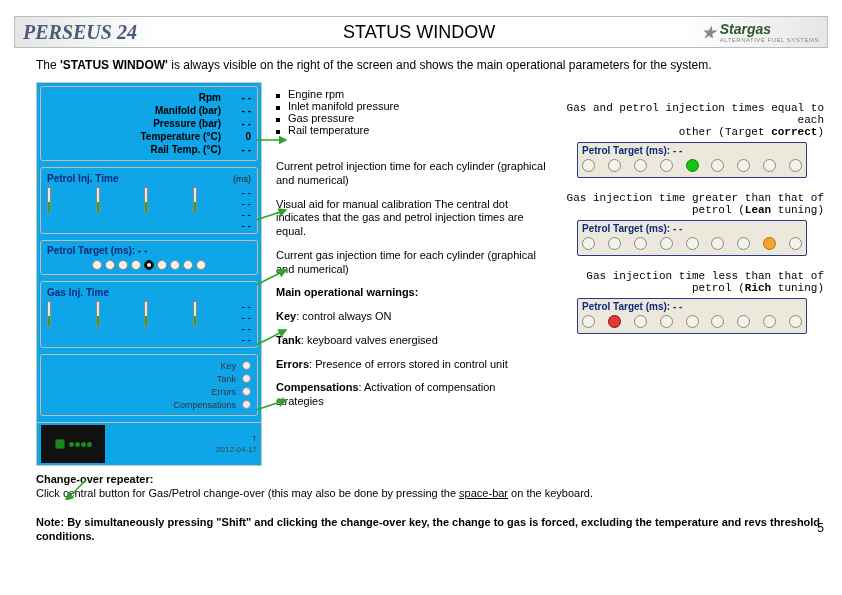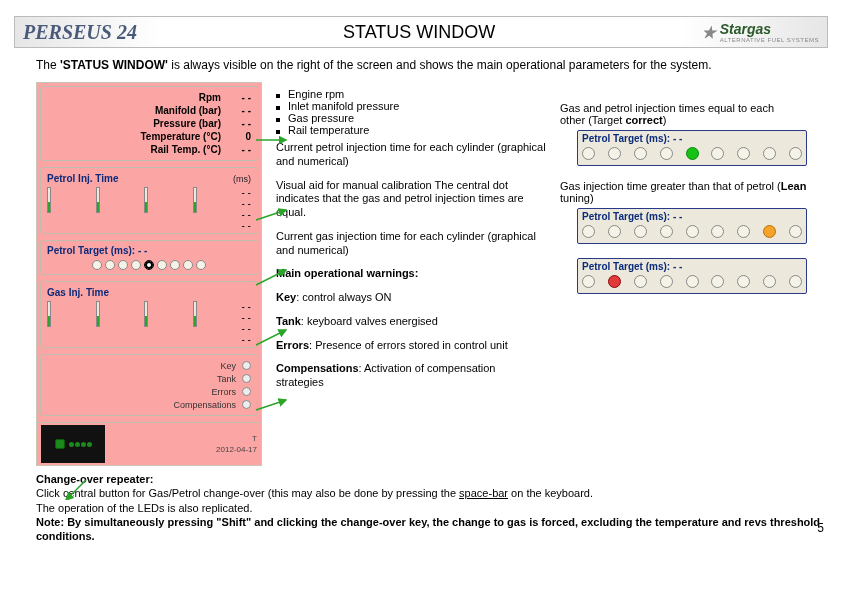--- a/index.html
+++ b/index.html
@@ -52,21 +52,21 @@
     margin: 10px 18px 8px 36px;
     font-size: 12px;
   }
   .main {
     display: flex;
     margin: 10px 18px 0 36px;
     gap: 14px;
   }
   .panel {
     width: 226px;
-    background: #fca5a5;
+    background: #0ea5e9;
     border: 1px solid #c9c6b8;
     font-size: 10px;
     position: relative;
   }
   .panel-group {
     border: 1px solid #c0bdb0;
     margin: 3px 3px 6px 3px;
     padding: 4px 6px 4px 6px;
     border-radius: 3px;
     position: relative;
@@ -146,31 +146,31 @@
   .rep-right {
     display: flex; flex-direction: column; align-items: flex-end; gap: 2px;
     font-size: 8px; color: #444;
   }
   .mid-col {
     width: 270px;
     font-size: 11px;
     padding-top: 6px;
   }
   .mid-col p { margin-bottom: 10px; line-height: 1.25; }
-  .bul-list { margin: 0 0 5px 0; text-align: right; }
+  .bul-list { margin: 0 0 24px 0; text-align: right; }
   .bul-list .bitem {
     display: flex; gap: 8px; align-items: baseline;
   }
   .bul-list .bullet { width: 4px; height: 4px; background: #000; margin-top: 5px; border-radius: 0; }
   .right-col {
     flex: 1;
     padding-top: 14px;
   }
   .right-col .caption {
-    font-size: 11px; text-align: left; margin: 6px 0 4px 0;
+    font-size: 11px; text-align: right; margin: 6px 0 4px 0; font-family: Liberation Mono, monospace;
   }
   .target-bar {
     border: 1px solid #273a8a;
     background: #ece9dc;
     border-radius: 2px;
     padding: 2px 4px 5px 4px;
     width: 230px;
     margin: 0 auto 14px auto;
   }
   .target-bar .hdr {
@@ -423,20 +423,23 @@
           <div class="dot2"></div>
           <div class="dot2"></div>
         <div class="dot2"></div>
           <div class="dot2"></div>
           <div class="dot2"></div>
         <div class="dot2 orange"></div>
           <div class="dot2"></div>
       </div>
     </div>
 
+    <div class="caption">
+      Gas injection time less than that of petrol (<b>Rich</b> tuning)
+    </div>
     <div class="target-bar">
       <div class="hdr">Petrol Target (ms):  - -</div>
       <div class="dots">
         <div class="dot2"></div>
         <div class="dot2 red"></div>
         <div class="dot2"></div>
           <div class="dot2"></div>
           <div class="dot2"></div>
         <div class="dot2"></div>
           <div class="dot2"></div>
@@ -457,17 +460,17 @@
   <line x1="220" y1="120" x2="250" y2="110" stroke="#2aa52a" stroke-width="1.5" marker-end="url(#ah)"></line>
   <line x1="220" y1="185" x2="250" y2="170" stroke="#2aa52a" stroke-width="1.5" marker-end="url(#ah)"></line>
   <line x1="220" y1="245" x2="250" y2="230" stroke="#2aa52a" stroke-width="1.5" marker-end="url(#ah)"></line>
   <line x1="220" y1="310" x2="250" y2="300" stroke="#2aa52a" stroke-width="1.5" marker-end="url(#ah)"></line>
   <line x1="50" y1="380" x2="30" y2="400" stroke="#2aa52a" stroke-width="1.5" marker-end="url(#ah)"></line>
 </svg>
 
 <div class="foot">
   <span class="t">Change-over repeater:</span><br>
   <span>Click central button for Gas/Petrol change-over (this may also be done by pressing the </span><span class="u">space-bar</span><span> on the keyboard.</span><br>
-  <span>The operation of the LEDs is also replicated.</span><br>
+  <br>
   <b><span>Note: By simultaneously pressing </span><span>"Shift"</span><span> and clicking the change-over key, the change to gas is forced, excluding the temperature and revs threshold conditions.</span></b>
 </div>
 
 <div class="page-num">5</div>
 
 </body></html>

